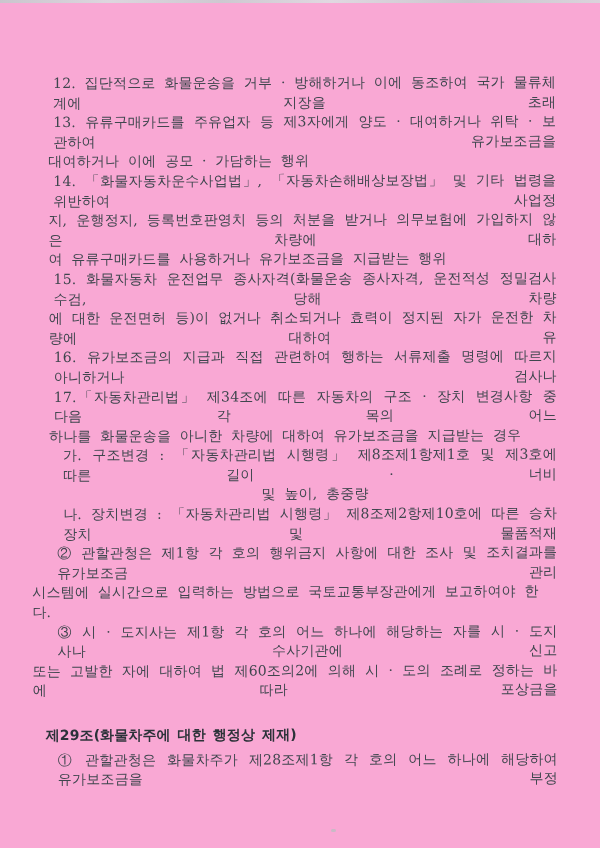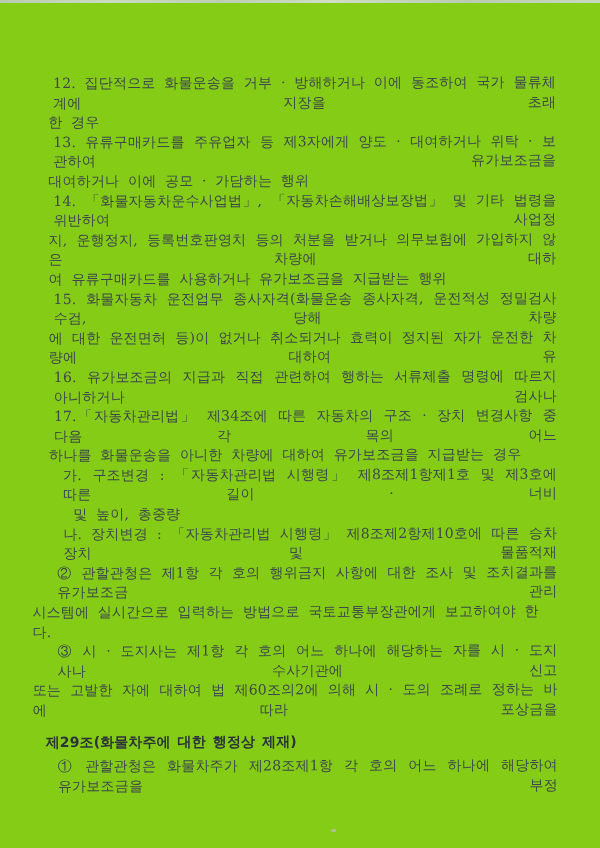--- a/index.html
+++ b/index.html
@@ -4,21 +4,21 @@
 <style>
   html, body {
     margin: 0;
     padding: 0;
     background: #fcfdfd;
   }
   .page {
     position: relative;
     width: 600px;
     height: 848px;
-    background: #84cc16;
+    background: #f9a8d4;
     overflow: hidden;
     font-family: "DejaVu Serif", "Liberation Serif", serif;
   }
   .scan-edge-top {
     position: absolute;
     top: 0; left: 0;
     width: 600px; height: 3px;
     background: linear-gradient(90deg, #c2cacc, #d8dee0 18%, #c6ced0 37%, #dce1e3 55%, #c3cbcd 78%, #d5dbdd);
     opacity: 0.85;
   }
@@ -38,26 +38,26 @@
     word-spacing: 4px;
     text-align: left;
   }
   .line.j {
     text-align: justify;
     text-align-last: justify;
   }
   .item-first { margin-left: 22px; }
   .item-cont  { margin-left: 17px; }
   .sub-first  { margin-left: 31px; }
-  .sub-cont   { margin-left: 41px; }
+  .sub-cont   { margin-left: 41px; text-align: center; }
   .para-first { margin-left: 25px; }
   .para-cont  { margin-left: 0; }
   .heading {
     margin-left: 13px;
-    margin-top: 12px;
+    margin-top: 25px;
     margin-bottom: 5px;
     font-family: "DejaVu Sans", "Liberation Sans", sans-serif;
     font-weight: 700;
     color: #2c3239;
     letter-spacing: 0.1px;
     word-spacing: 2px;
   }
   .scan-artifact {
     position: absolute;
     left: 331px;
@@ -69,21 +69,20 @@
     opacity: 0.75;
   }
 </style>
 </head>
 <body>
 
 <div class="page">
   <div class="scan-edge-top"></div>
   <div class="content">
       <div class="line item-first j">12. 집단적으로 화물운송을 거부 · 방해하거나 이에 동조하여 국가 물류체계에 지장을 초래</div>
-      <div class="line item-cont">한 경우</div>
       <div class="line item-first j">13. 유류구매카드를 주유업자 등 제3자에게 양도 · 대여하거나 위탁 · 보관하여 유가보조금을</div>
       <div class="line item-cont">대여하거나 이에 공모 · 가담하는 행위</div>
       <div class="line item-first j">14. 「화물자동차운수사업법」, 「자동차손해배상보장법」 및 기타 법령을 위반하여 사업정</div>
       <div class="line item-cont j">지, 운행정지, 등록번호판영치 등의 처분을 받거나 의무보험에 가입하지 않은 차량에 대하</div>
       <div class="line item-cont">여 유류구매카드를 사용하거나 유가보조금을 지급받는 행위</div>
       <div class="line item-first j">15. 화물자동차 운전업무 종사자격(화물운송 종사자격, 운전적성 정밀검사 수검, 당해 차량</div>
       <div class="line item-cont j">에 대한 운전면허 등)이 없거나 취소되거나 효력이 정지된 자가 운전한 차량에 대하여 유</div>
       <div class="line item-first j">16. 유가보조금의 지급과 직접 관련하여 행하는 서류제출 명령에 따르지 아니하거나 검사나</div>
       <div class="line item-first j">17.「자동차관리법」 제34조에 따른 자동차의 구조 · 장치 변경사항 중 다음 각 목의 어느</div>
       <div class="line item-cont">하나를 화물운송을 아니한 차량에 대하여 유가보조금을 지급받는 경우</div>

